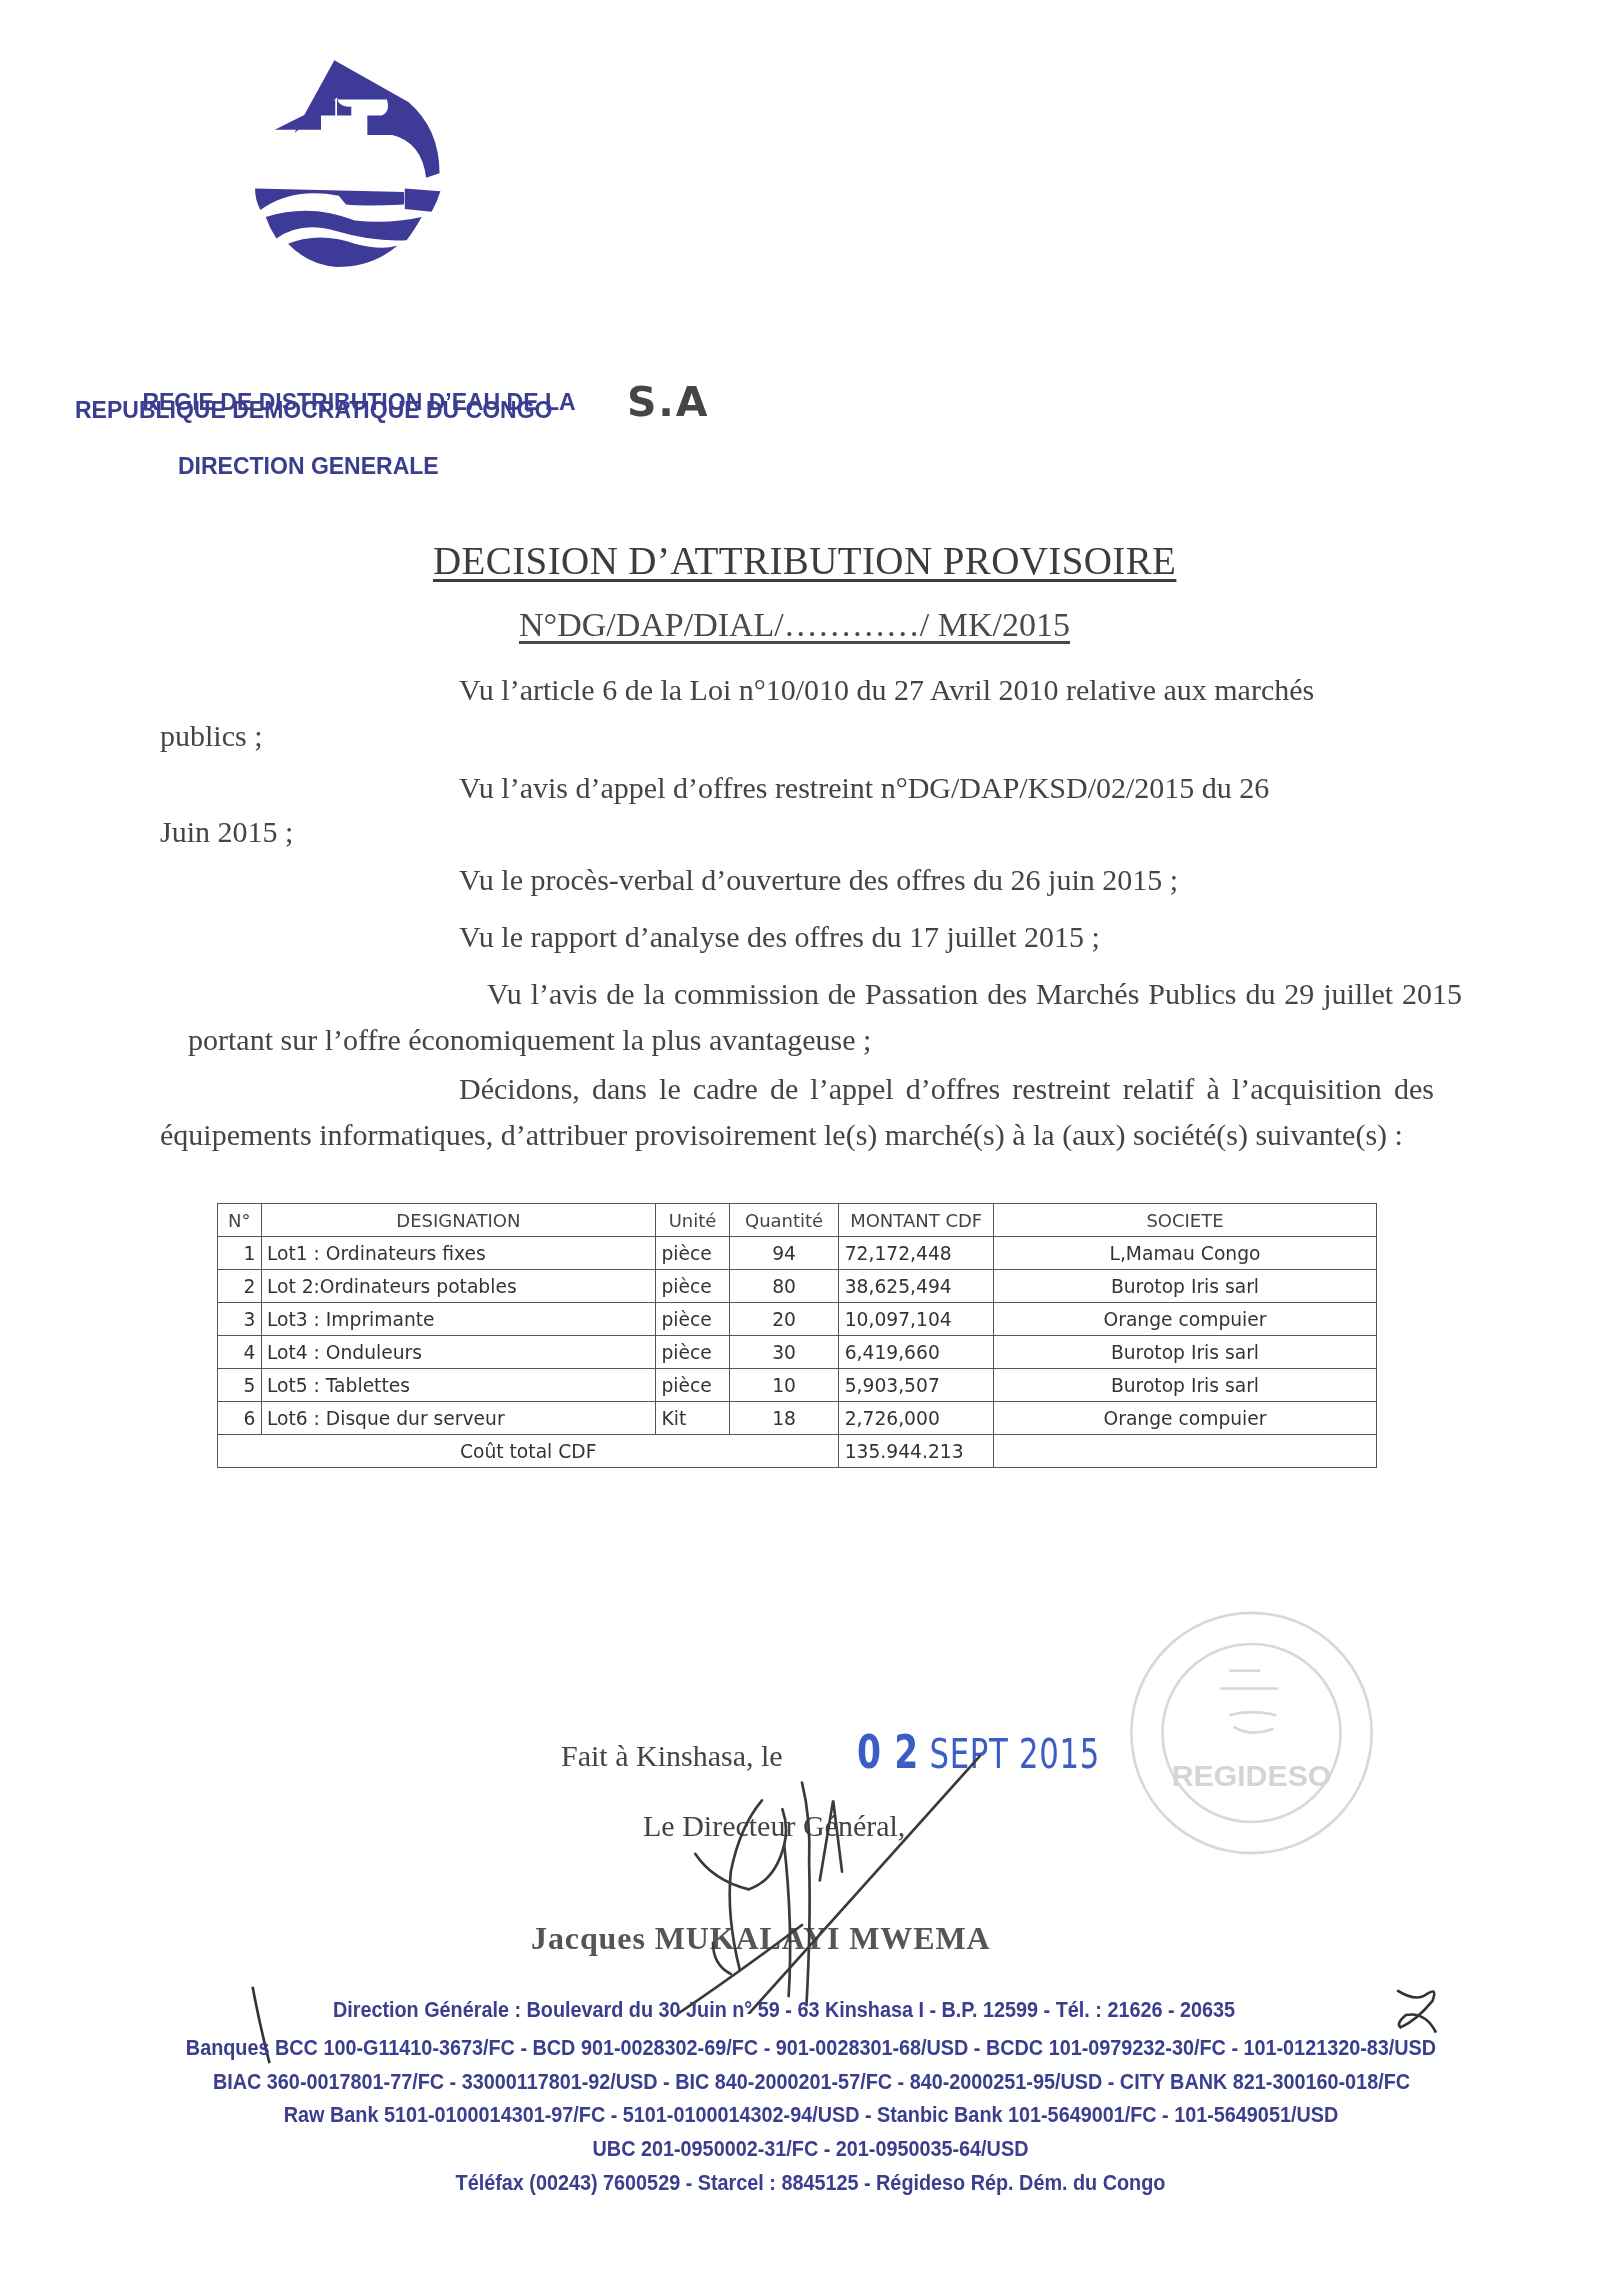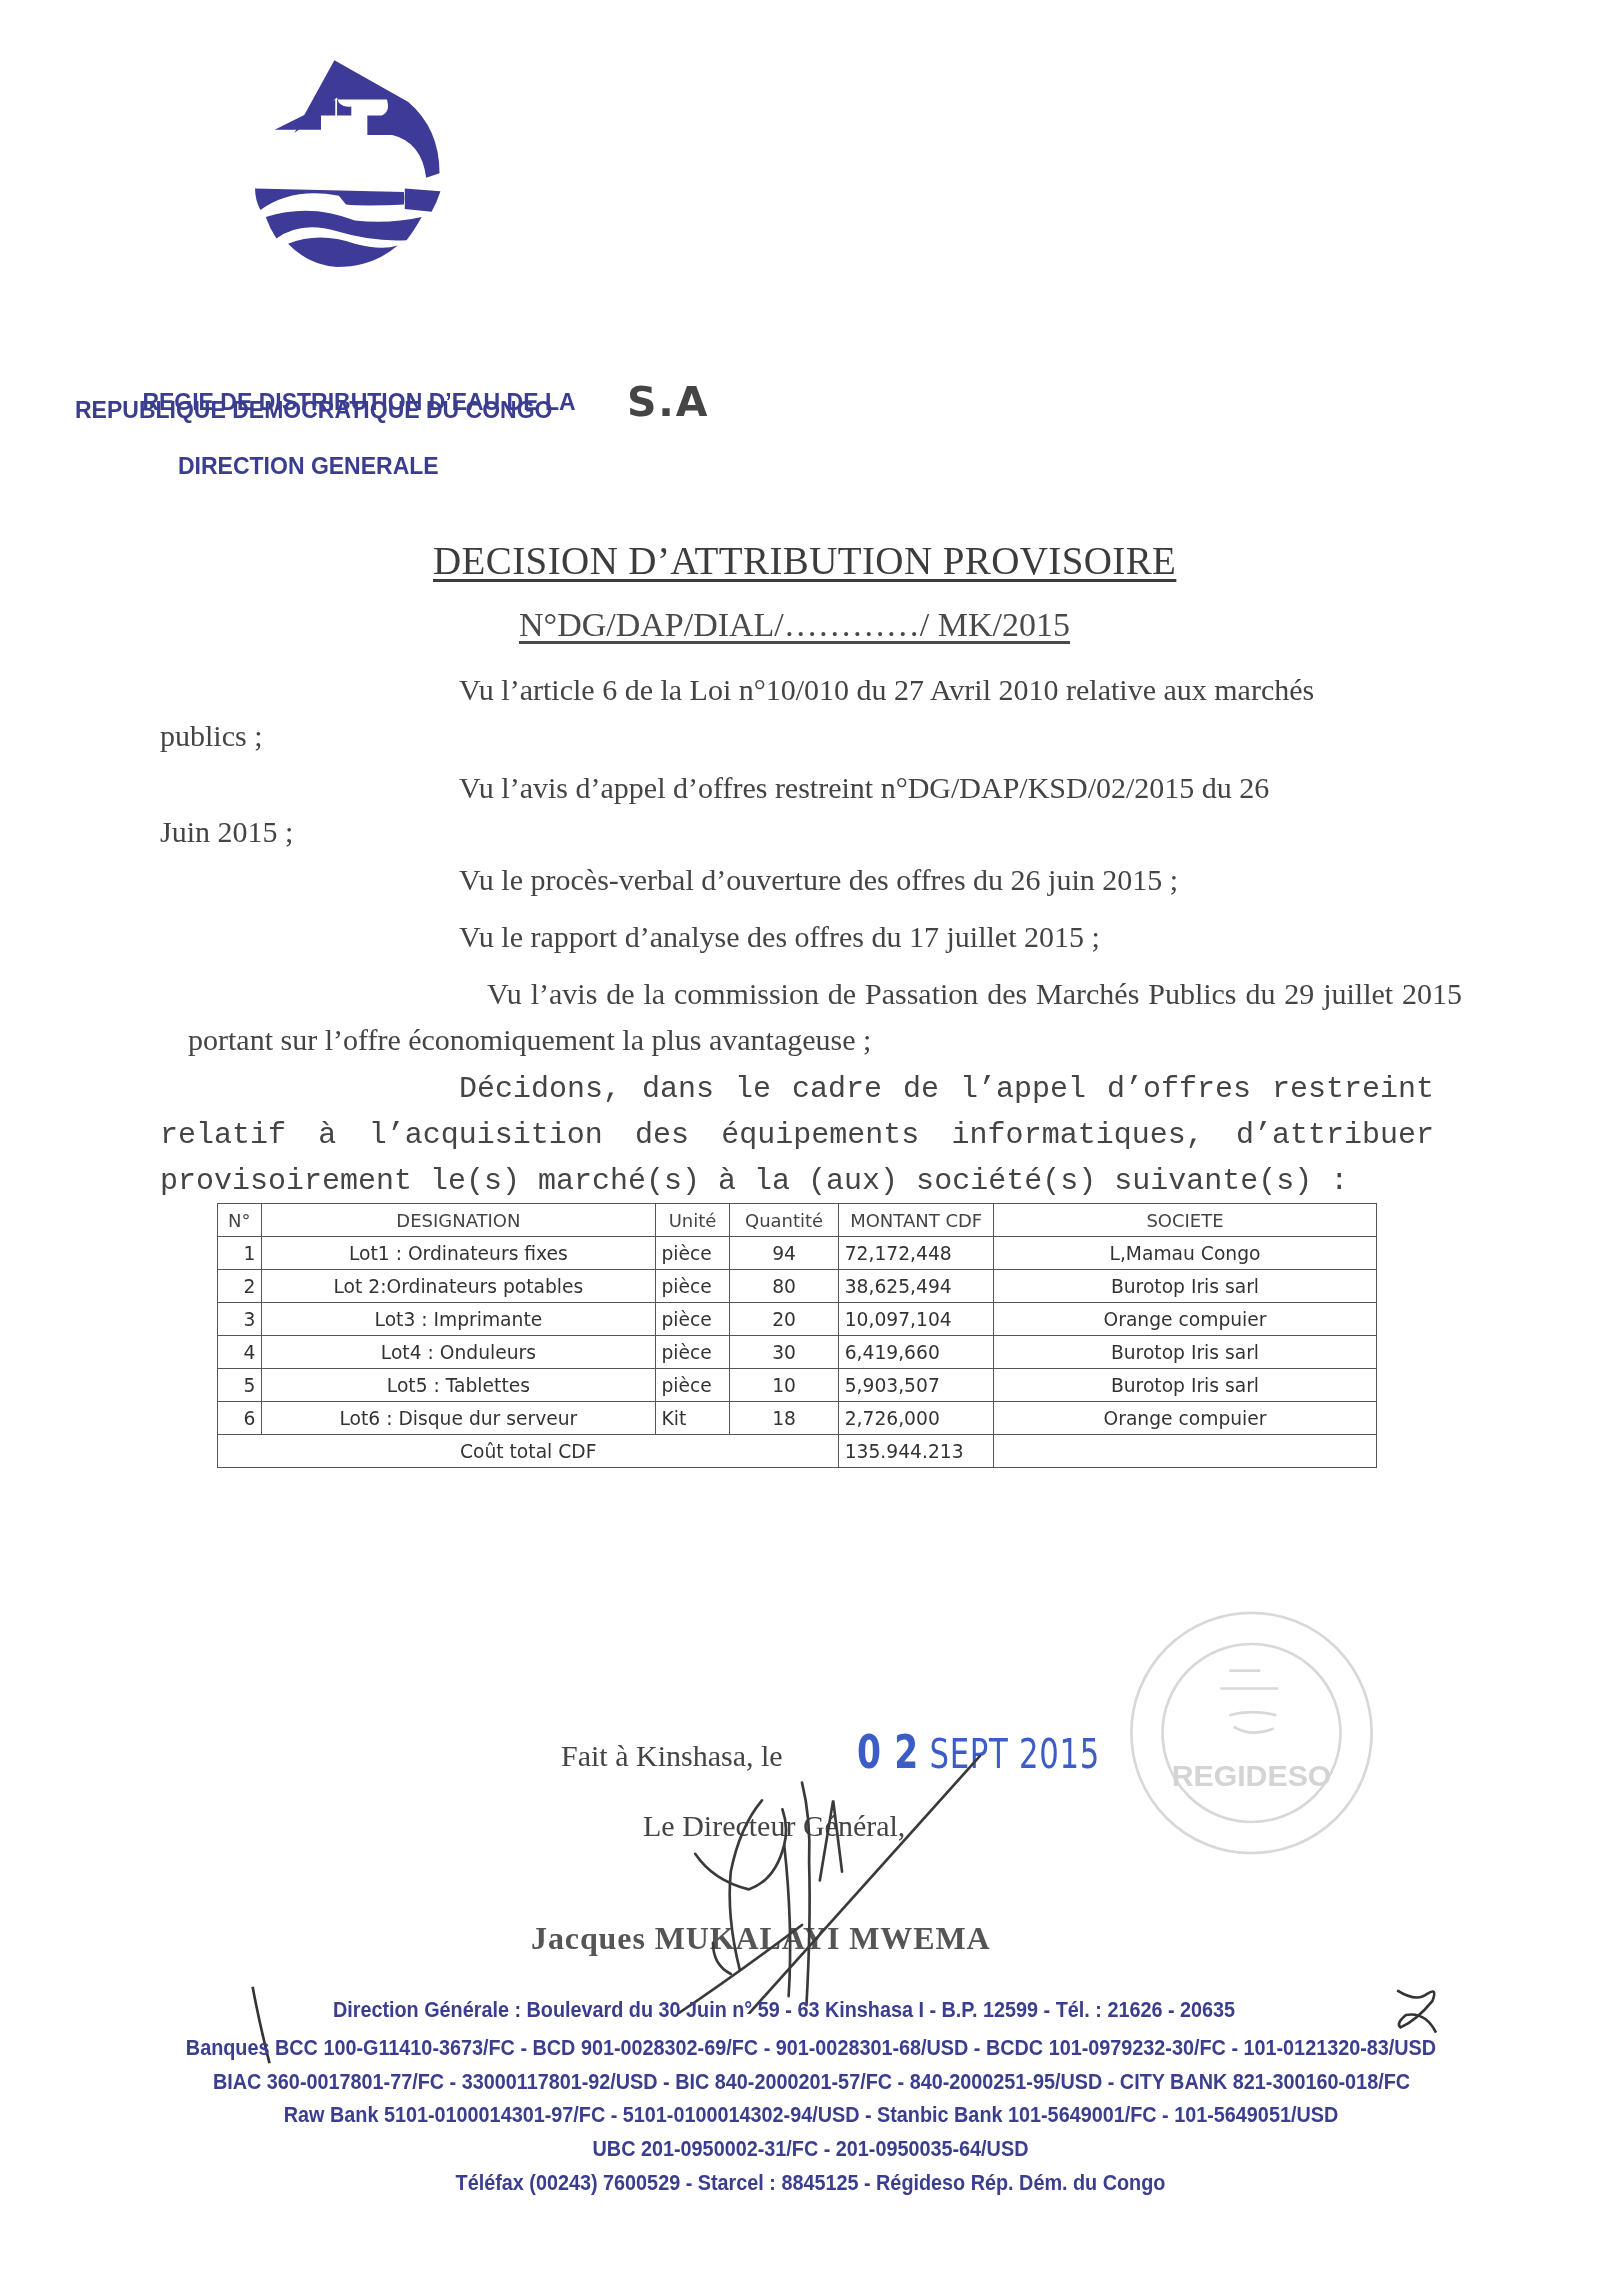--- a/index.html
+++ b/index.html
@@ -15,26 +15,26 @@
   #ref { left:519px; top:606px; font-size:34px; color:#4a4a4a; text-decoration:underline; text-underline-offset:5.3px; }
   .para { font-size:30px; color:#444; line-height:46px; }
   .ind { left:160px; width:1274px; text-indent:299px; text-align:justify; }
   #p1 { top:667px; }
   #p1b { left:160px; top:713px; }
   #p2 { top:765px; }
   #p2b { left:160px; top:809px; }
   #p3 { left:459px; top:857px; }
   #p4 { left:459px; top:914px; }
   #p5 { top:971px;margin-left:28px; }
-  #p6 { top:1066px; text-align-last:left;font-family:Liberation Mono, monospace; }
+  #p6 { top:1066px; text-align-last:left; }
   table#lots { position:absolute; left:217px; top:1203px; width:1160px; border-collapse:collapse; font-family:"DejaVu Sans", sans-serif; font-size:18.7px; color:#333; }
   #lots td, #lots th { border:1.8px solid #555; height:32px; padding:0 5.3px; font-weight:normal; }
   #lots th { color:#444; font-size:18px; }
   .c-no { width:32px; text-align:right; }
-  .c-des { width:383px; text-align:center; }
+  .c-des { width:383px; text-align:left; }
   .c-unit { width:62px; }
   .c-qty { width:98px; text-align:center; }
   .c-amt { width:143px; text-align:left; }
   .c-soc { text-align:center; }
   #place { left:561px; top:1739px; font-size:30px; color:#444; }
   #date-stamp { left:857px; top:1725px; font-family:"DejaVu Sans", sans-serif; color:#3c5cc6; font-size:41px; letter-spacing:0.9px; transform:scaleX(0.75); transform-origin:left; }
   #date-stamp .dd { font-weight:bold; font-size:46px; }
   #signer-title { left:643px; top:1809px; font-size:30px; color:#444; }
   #signer-name { left:531px; top:1920px; font-size:32px; color:#555; font-weight:bold; letter-spacing:0.9px; }
   #signature { left:677px; top:1747px; width:339px; height:267px; }

